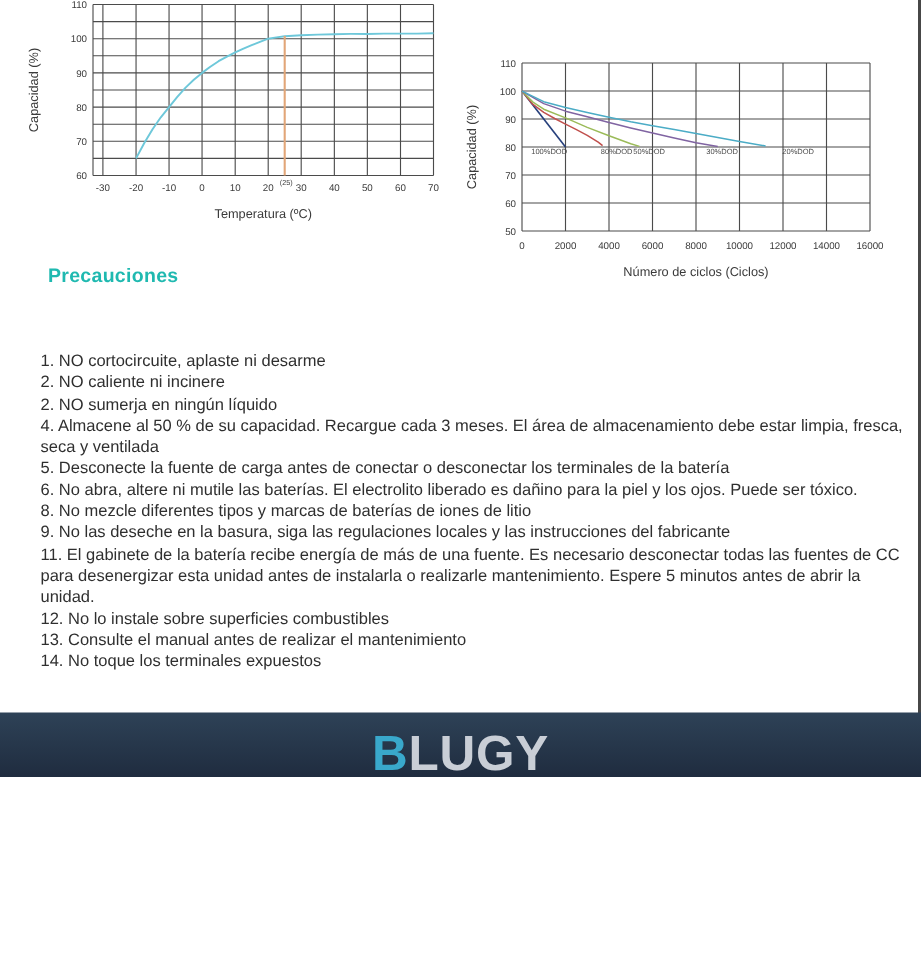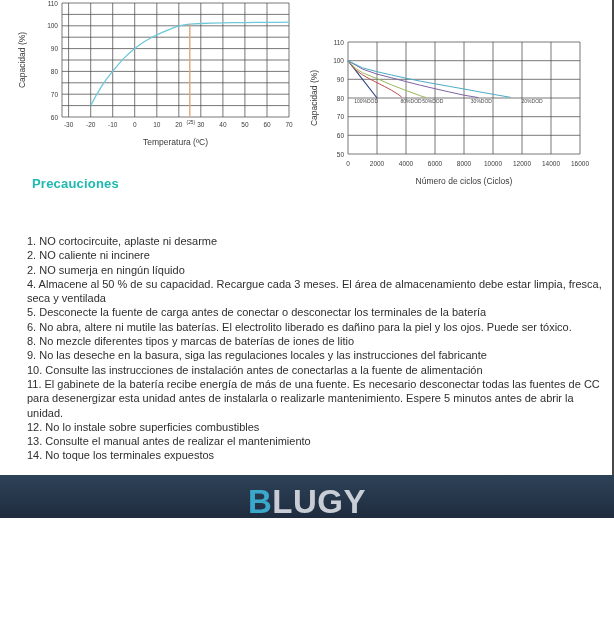--- a/index.html
+++ b/index.html
@@ -118,21 +118,20 @@
 
   <div class="precaution-list">
     <div>1. NO cortocircuite, aplaste ni desarme</div>
     <div>2. NO caliente ni incinere</div>
     <div>2. NO sumerja en ningún líquido</div>
     <div>4. Almacene al 50 % de su capacidad. Recargue cada 3 meses. El área de almacenamiento debe estar limpia, fresca, seca y ventilada</div>
     <div>5. Desconecte la fuente de carga antes de conectar o desconectar los terminales de la batería</div>
     <div>6. No abra, altere ni mutile las baterías. El electrolito liberado es dañino para la piel y los ojos. Puede ser tóxico.</div>
     <div>8. No mezcle diferentes tipos y marcas de baterías de iones de litio</div>
     <div>9. No las deseche en la basura, siga las regulaciones locales y las instrucciones del fabricante</div>
-    <div>10. Consulte las instrucciones de instalación antes de conectarlas a la fuente de alimentación</div>
     <div>11. El gabinete de la batería recibe energía de más de una fuente. Es necesario desconectar todas las fuentes de CC para desenergizar esta unidad antes de instalarla o realizarle mantenimiento. Espere 5 minutos antes de abrir la unidad.</div>
     <div>12. No lo instale sobre superficies combustibles</div>
     <div>13. Consulte el manual antes de realizar el mantenimiento</div>
     <div>14. No toque los terminales expuestos</div>
   </div>
 
   <div class="edge-artifact"></div>
 
   <div class="footer-bar" style="background: linear-gradient(rgb(46, 66, 87), rgb(31, 44, 63));">
     <div class="brand-logo"><span style="color: rgb(57, 168, 203);">B</span><span style="color: rgb(201, 206, 214);">LUGY</span></div>

